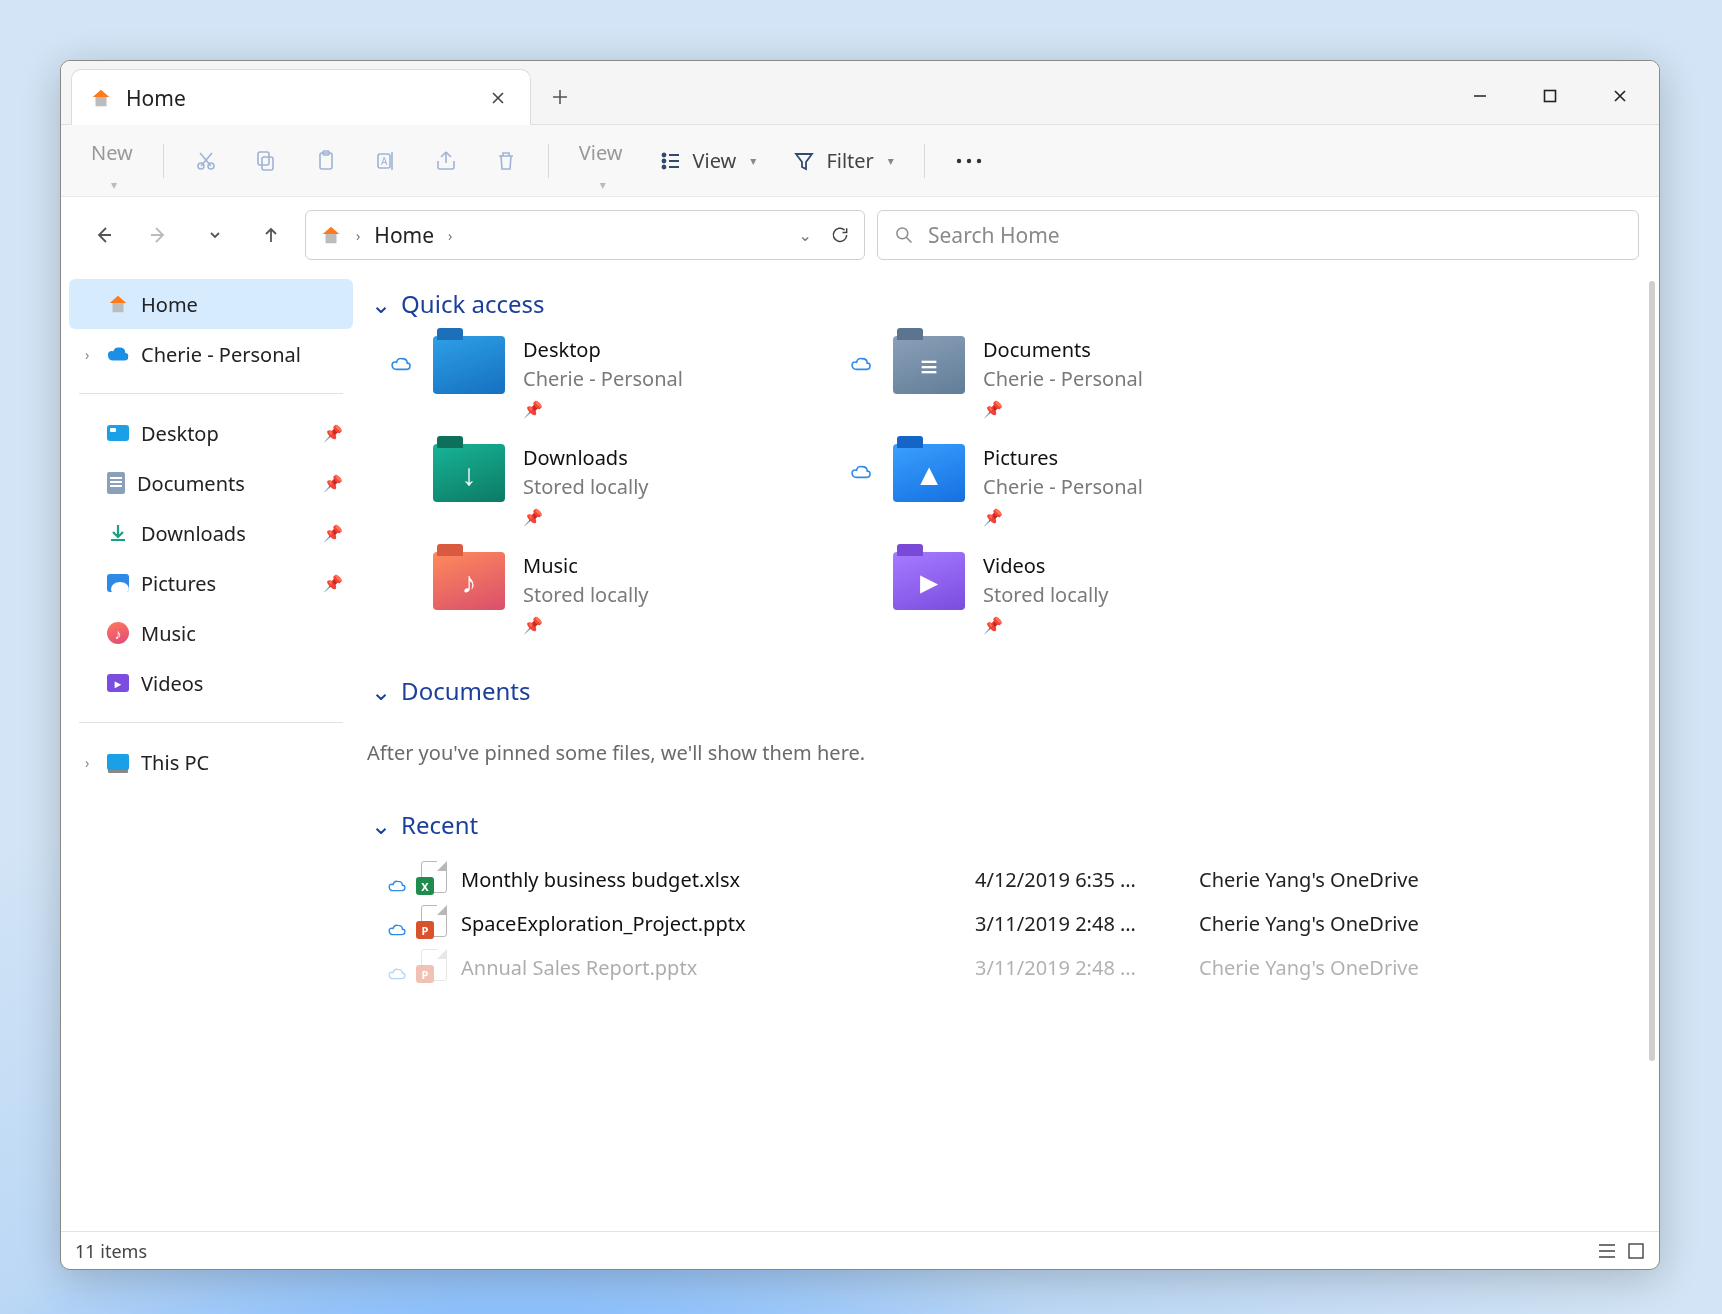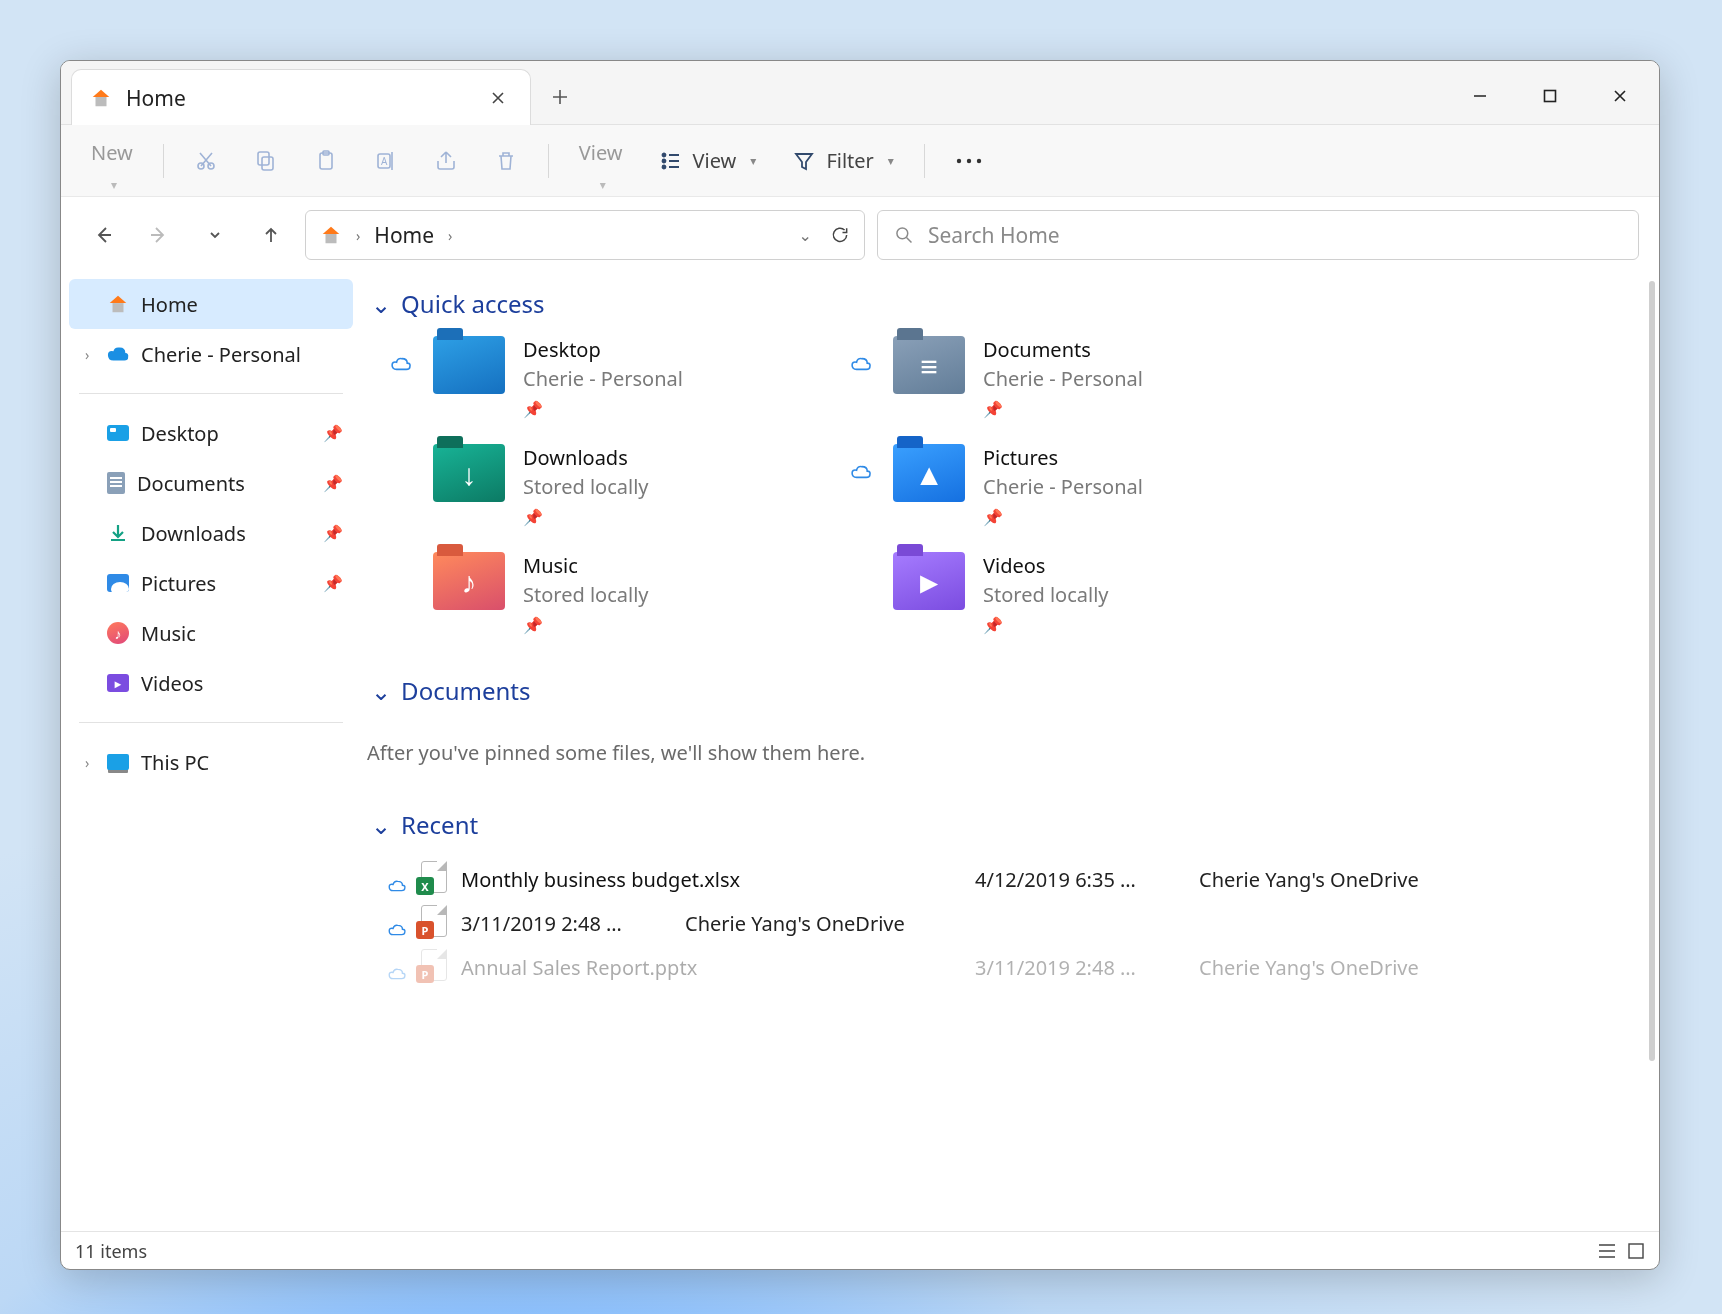--- a/index.html
+++ b/index.html
@@ -456,20 +456,21 @@
           </div>
           <div class="recent-row">
             <span>
               <svg width="20" height="14" viewBox="0 0 24 18" fill="none" stroke="#2f8ae6" stroke-width="1.8">
                 <path d="M7 15 Q2 15 2 10 Q2 6 7 7 Q8 2 13 3 Q19 3 19 8 Q23 8 22 12 Q22 15 18 15 Z"></path>
               </svg>
             </span>
             <span class="fi fi-pp">
               <span class="fi-badge"></span>
             </span>
+            <span class="rname">SpaceExploration_Project.pptx</span>
             <span class="rdate">3/11/2019 2:48 …</span>
             <span class="rloc">Cherie Yang's OneDrive</span>
           </div>
           <div class="recent-row cutoff-row">
             <span>
               <svg width="20" height="14" viewBox="0 0 24 18" fill="none" stroke="#2f8ae6" stroke-width="1.8">
                 <path d="M7 15 Q2 15 2 10 Q2 6 7 7 Q8 2 13 3 Q19 3 19 8 Q23 8 22 12 Q22 15 18 15 Z"></path>
               </svg>
             </span>
             <span class="fi fi-pp">

